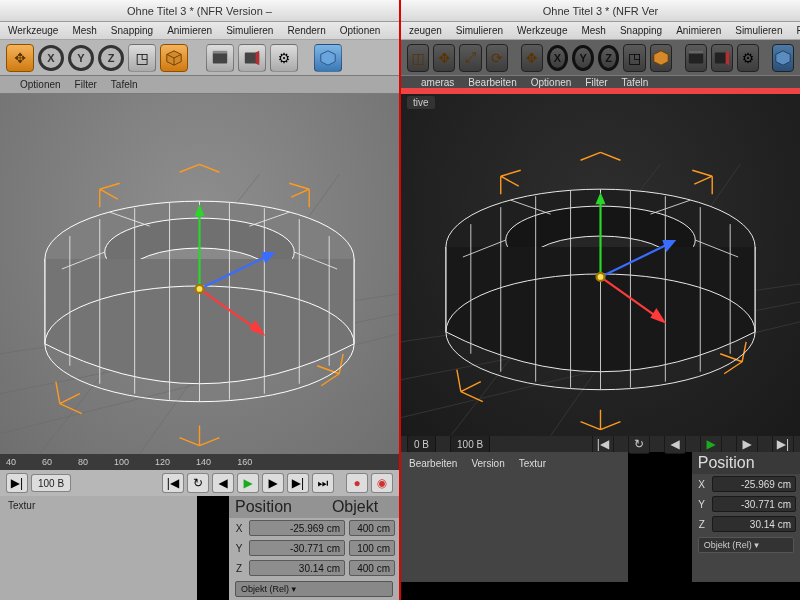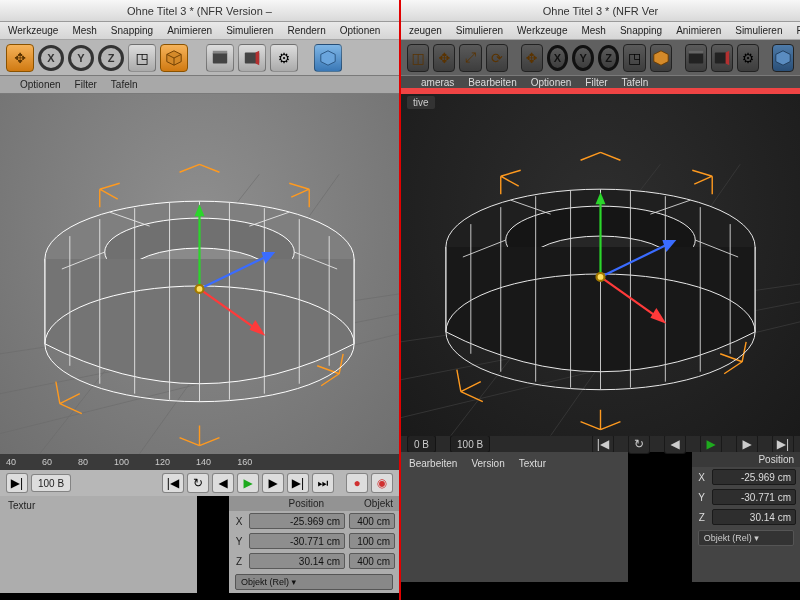--- a/index.html
+++ b/index.html
@@ -47,21 +47,21 @@
 
   .bottom { display:flex;gap:32px; }
   .leftstrip { padding:4px 8px; font-size:10px; color:#222; }
   .bottom.dark .leftstrip { color:#ddd; width:230px; background:#444;}
   .bottom.light .leftstrip { flex:1; background:#adadad; }
   .bottom.dark .mat { flex:1; background:#303030;}
 
   .coords { width:170px; font-size:10px; }
   .coords.light { background:#adadad; color:#222; }
   .coords.dark { background:#444; color:#ddd; }
-  .coords .hdr { display:flex; background:rgba(0,0,0,.15); padding:2px 6px; font-size:10px; gap:40px;justify-content:flex-end;}
+  .coords .hdr { display:flex; background:rgba(0,0,0,.15); padding:2px 6px; font-size:16px; gap:40px;}
   .crow { display:flex; align-items:center; padding:2px 4px; gap:4px;}
   .crow .lab { width:12px; text-align:center; }
   .cfield { flex:1; height:16px; background:#8e8e8e; border:1px solid #5a5a5a; border-radius:2px; font-size:10px; padding:0 4px; color:#111; display:flex; align-items:center; justify-content:flex-end;}
   .coords.dark .cfield { background:#2e2e2e; color:#ddd; border-color:#1a1a1a;}
   .dropdown { margin:3px 6px; height:16px; background:#888; border:1px solid #555; border-radius:2px; font-size:9px; display:flex; align-items:center; padding:0 5px; color:#111;}
   .coords.dark .dropdown { background:#333; color:#ccc; }
 
   
   .viewport svg { position:absolute; inset:0; width:100%; height:100%; }
 </style>

